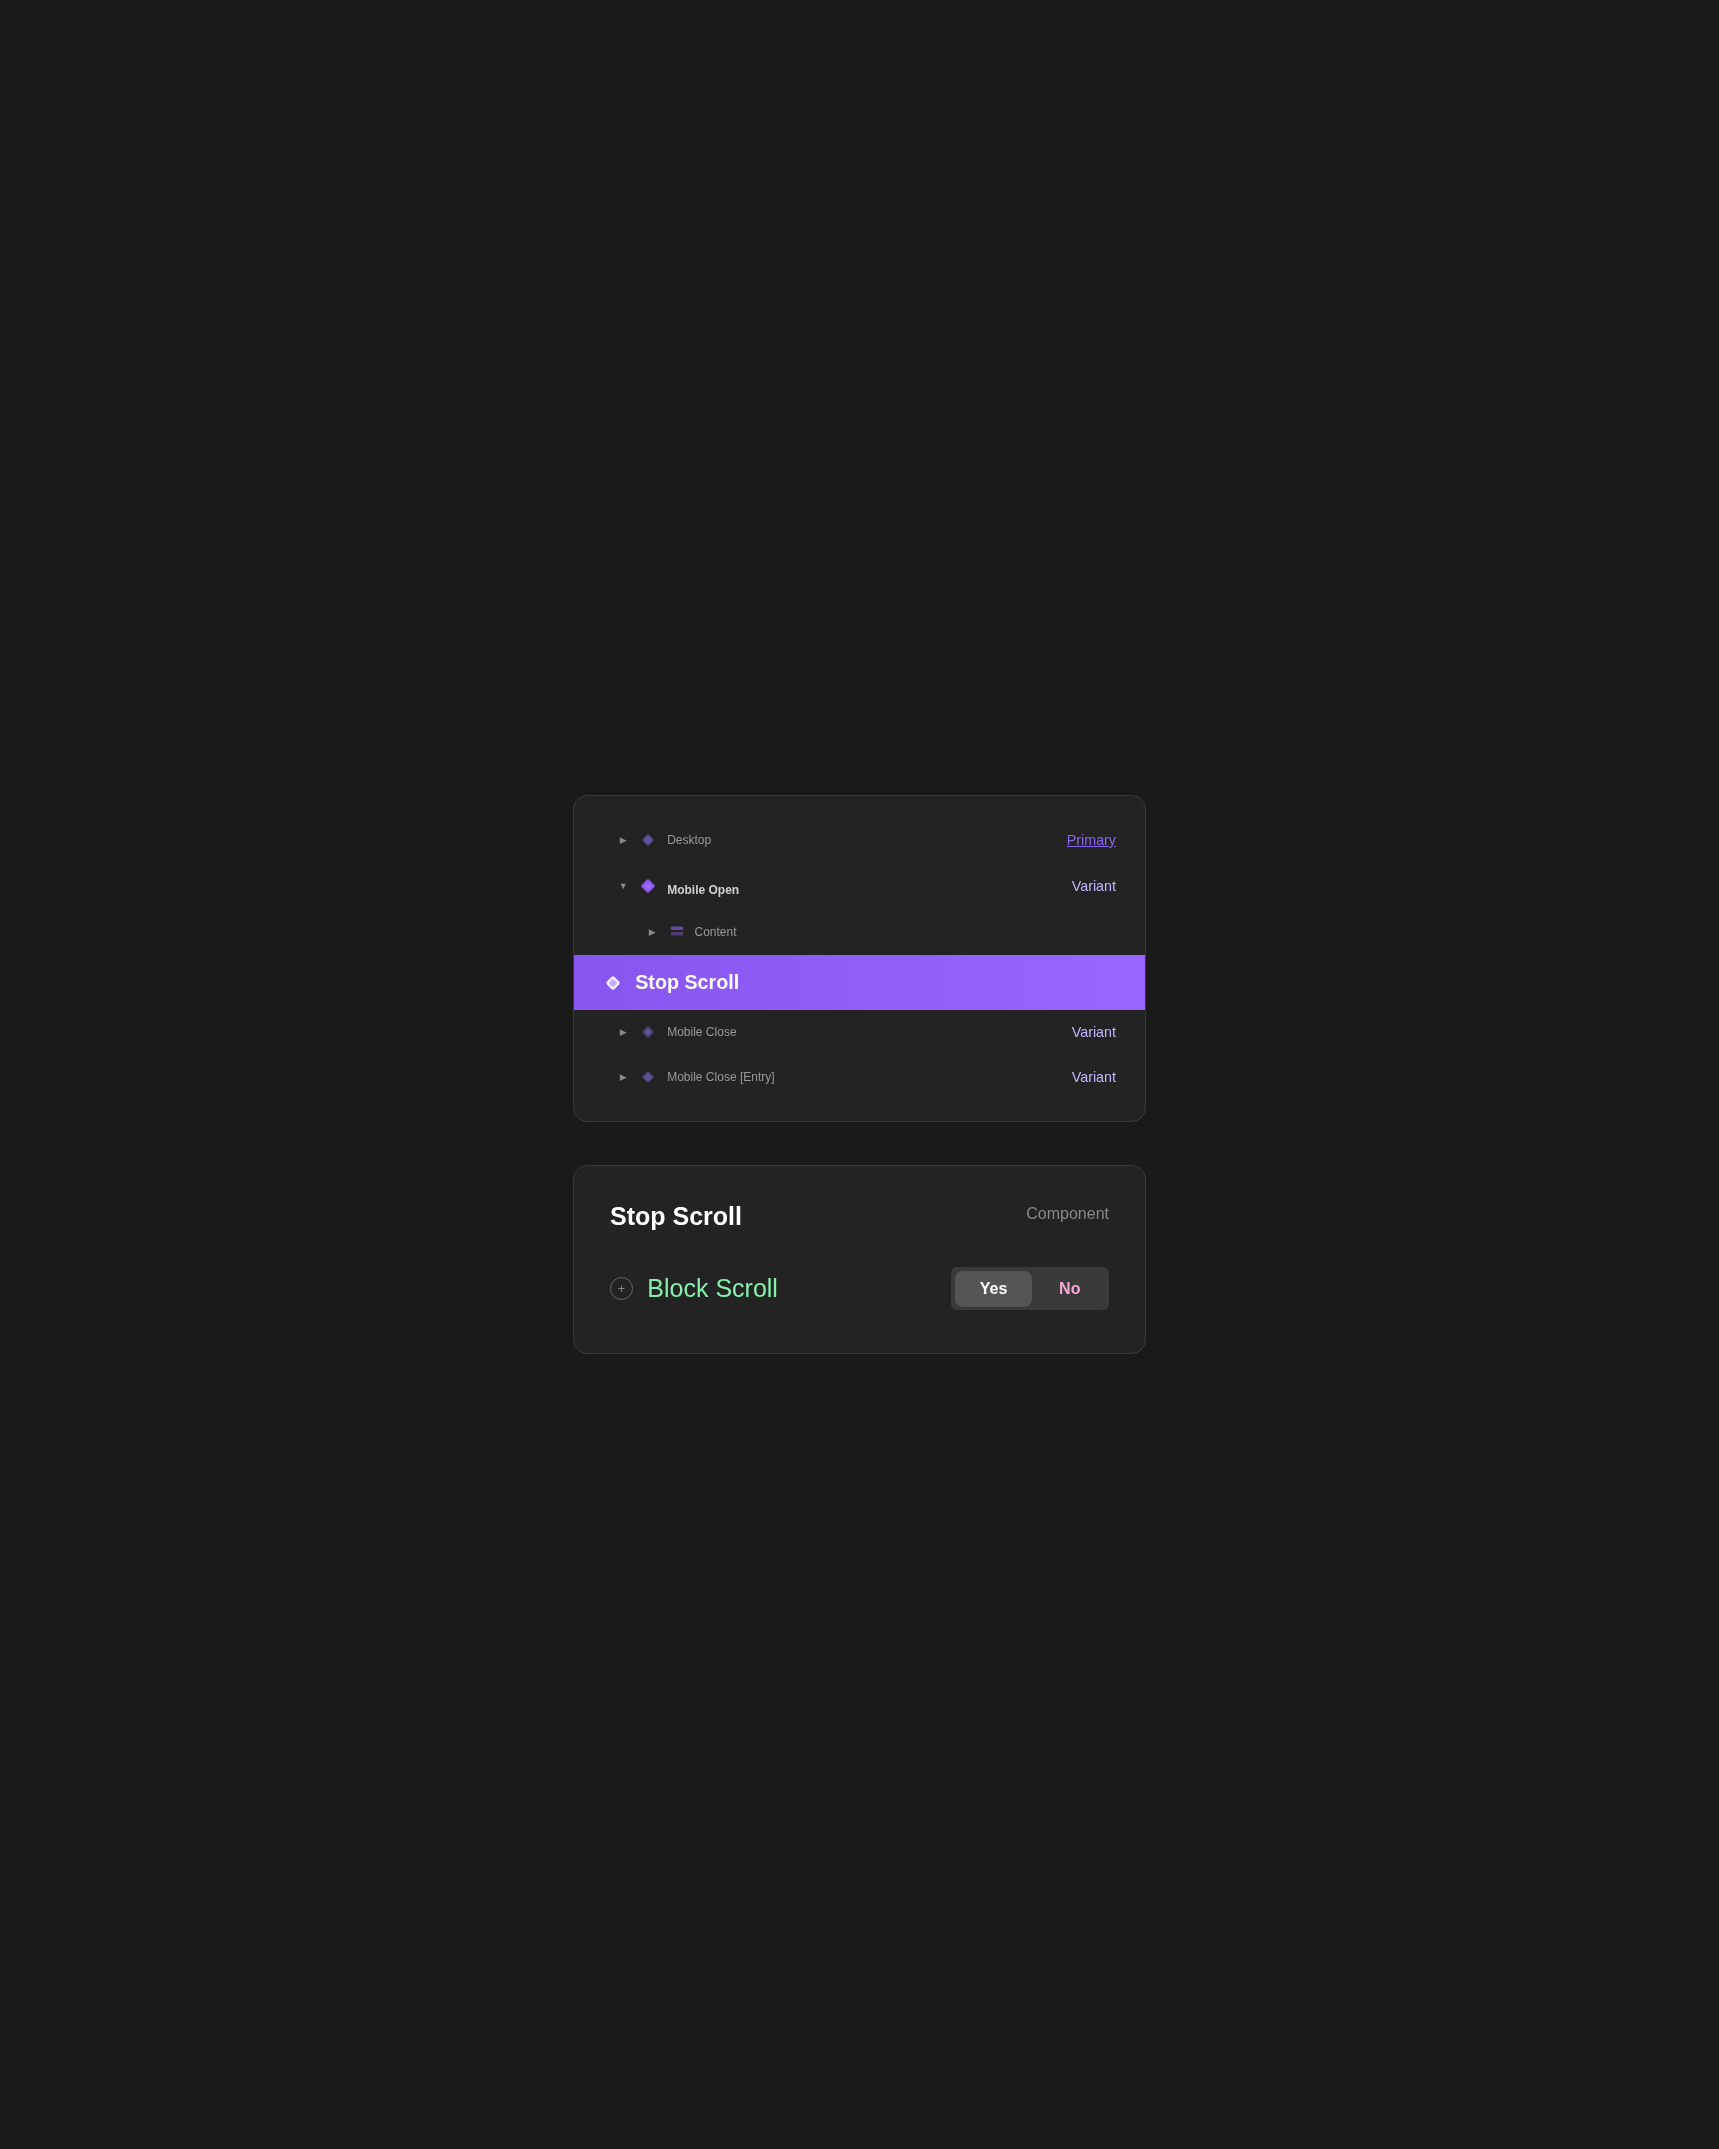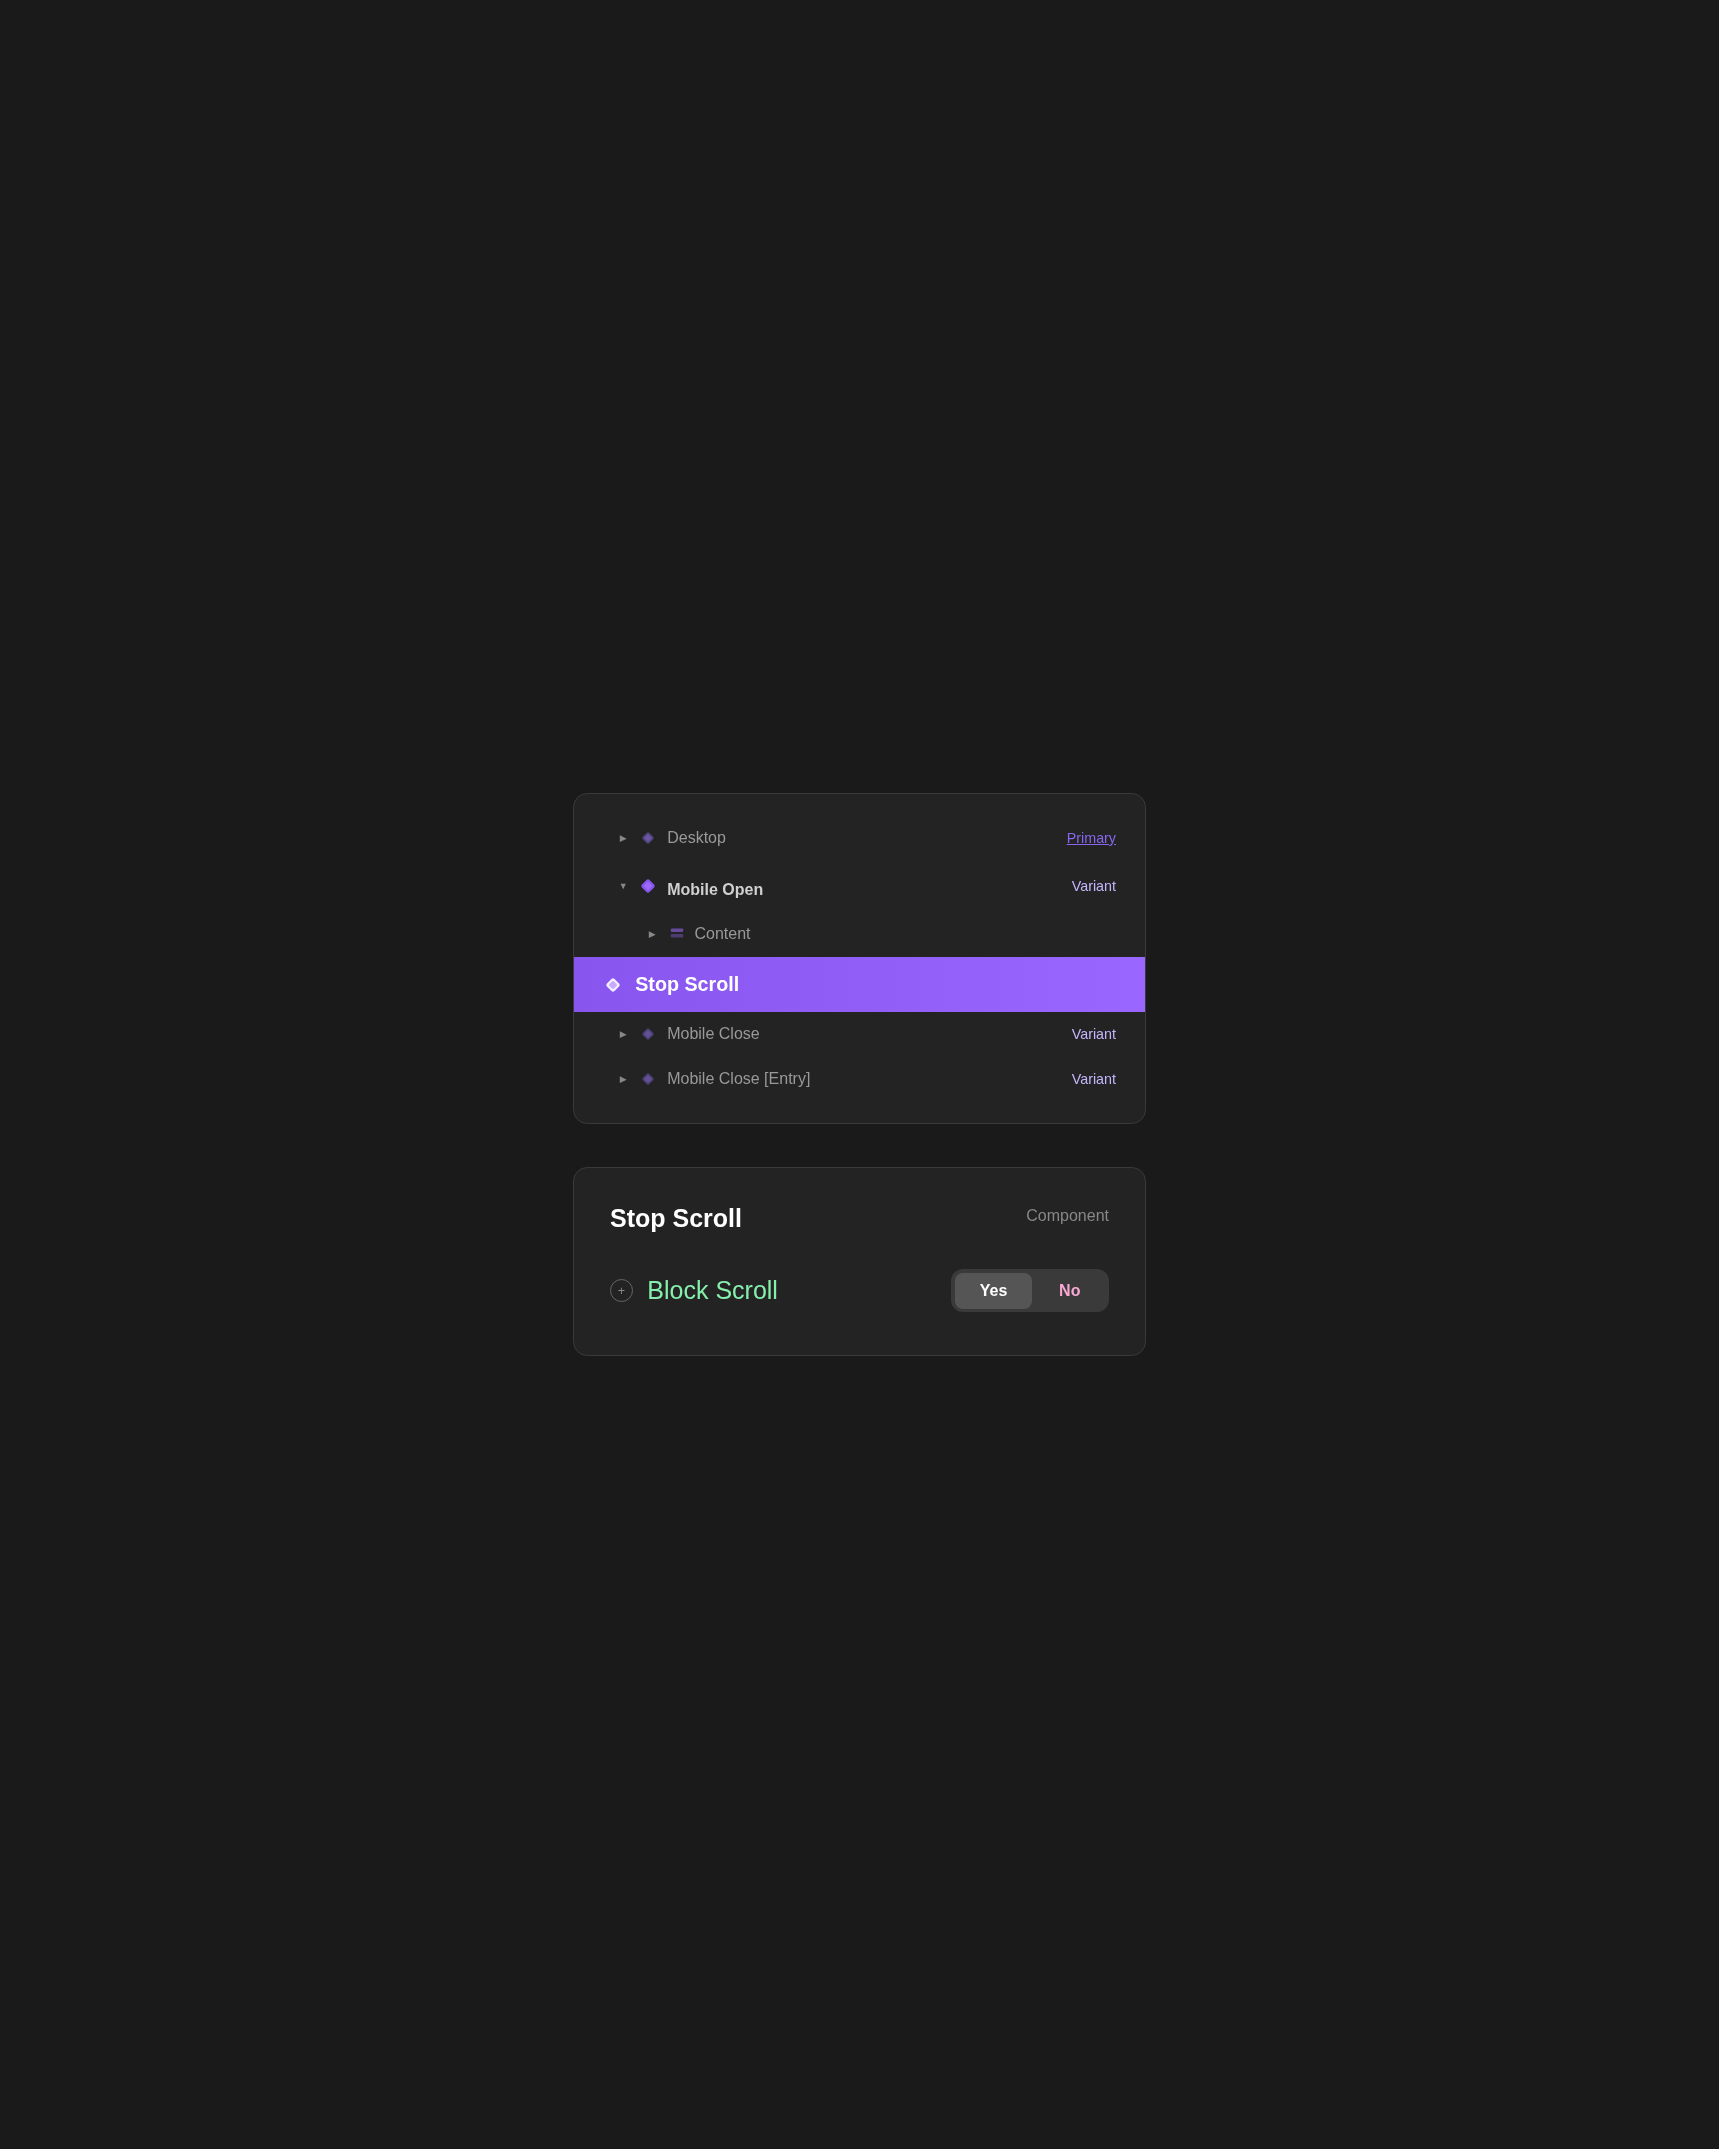--- a/index.html
+++ b/index.html
@@ -62,21 +62,21 @@
       justify-content: center;
     }
 
     .layer-icon-diamond svg,
     .layer-icon-stack svg {
       width: 18px;
       height: 18px;
     }
 
     .layer-label {
-      font-size: 16px;
+      font-size: 12px;
       font-weight: 400;
       color: #999;
     }
 
     .layer-label-active {
       color: #d0d0d0;
       font-weight: 600;
       margin-top: 8px;
     }
 
@@ -161,21 +161,21 @@
     .property-label {
       font-size: 25px;
       color: #86efac;
       flex: 1;
     }
 
     
     .toggle-group {
       display: flex;
       background-color: #3a3a3a;
-      border-radius: 12px;
+      border-radius: 6px;
       padding: 3.6px;
       gap: 1.8px;
     }
 
     .toggle-btn {
       padding: 9px 25px;
       border-radius: 8px;
       border: none;
       font-size: 16px;
       font-weight: 600;

